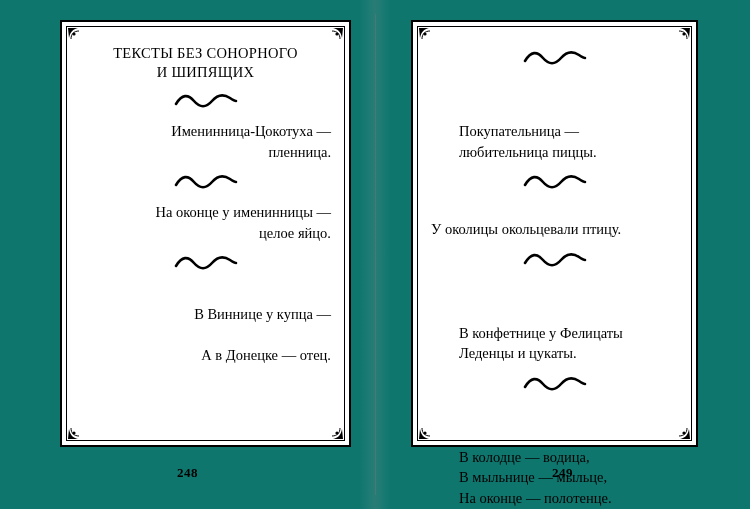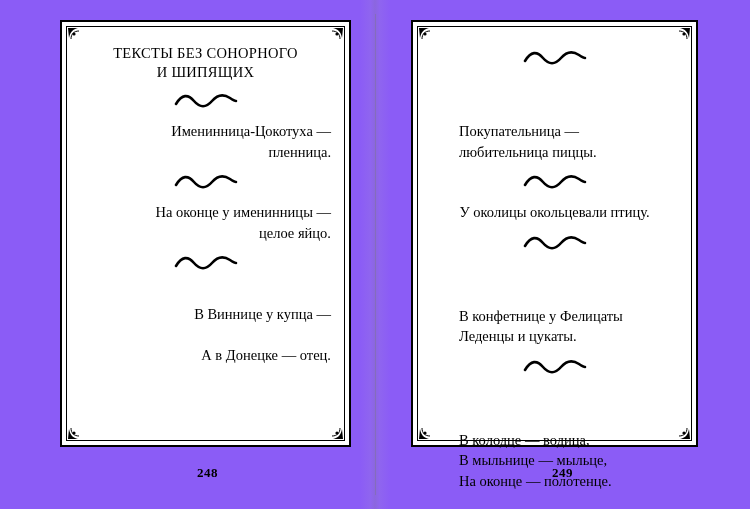--- a/index.html
+++ b/index.html
@@ -13,21 +13,21 @@
     font-family: "Liberation Serif", serif;
     color: #000000;
     overflow: hidden;
     position: relative;
   }
 
   .spread {
     position: absolute;
     inset: 0;
     display: flex;
-    background: #8b5cf6;
+    background: #0f766e;
   }
 
   .page {
     position: relative;
     width: 50%;
     height: 100%;
     box-sizing: border-box;
   }
 
   
@@ -122,36 +122,35 @@
   }
   .ornament svg { display: block; }
 
   .verse {
     font-size: 14.5px;
     line-height: 1.42;
     margin: 0;
     padding: 0 2px;
     white-space: pre-line;
   }
-  .verse.center { text-align: center; }
+  .verse.center { text-align: left; margin-top: 17px; }
   .verse.left   { text-align: right; padding-left: 22px; }
   .verse.left-wide { text-align: left; padding-left: 30px; margin-top: 43px; }
 
   .indented { display: block; padding-left: 90px; }
 
   .folio {
     position: absolute;
     bottom: 28px;
     width: 100%;
     text-align: center;
     font-size: 13px;
     font-weight: bold;
     font-family: "Liberation Serif", serif;
     letter-spacing: 0.5px;
-    padding-left: 20px;
   }
   .page-left .folio  { left: 0; padding-right: 36px; }
   .page-right .folio { left: 0; padding-left: 0px; padding-right: 16px; }
 
   .spacer { flex: 1 1 auto; }
 </style>
 </head>
 <body>
 
 <div class="spread">

